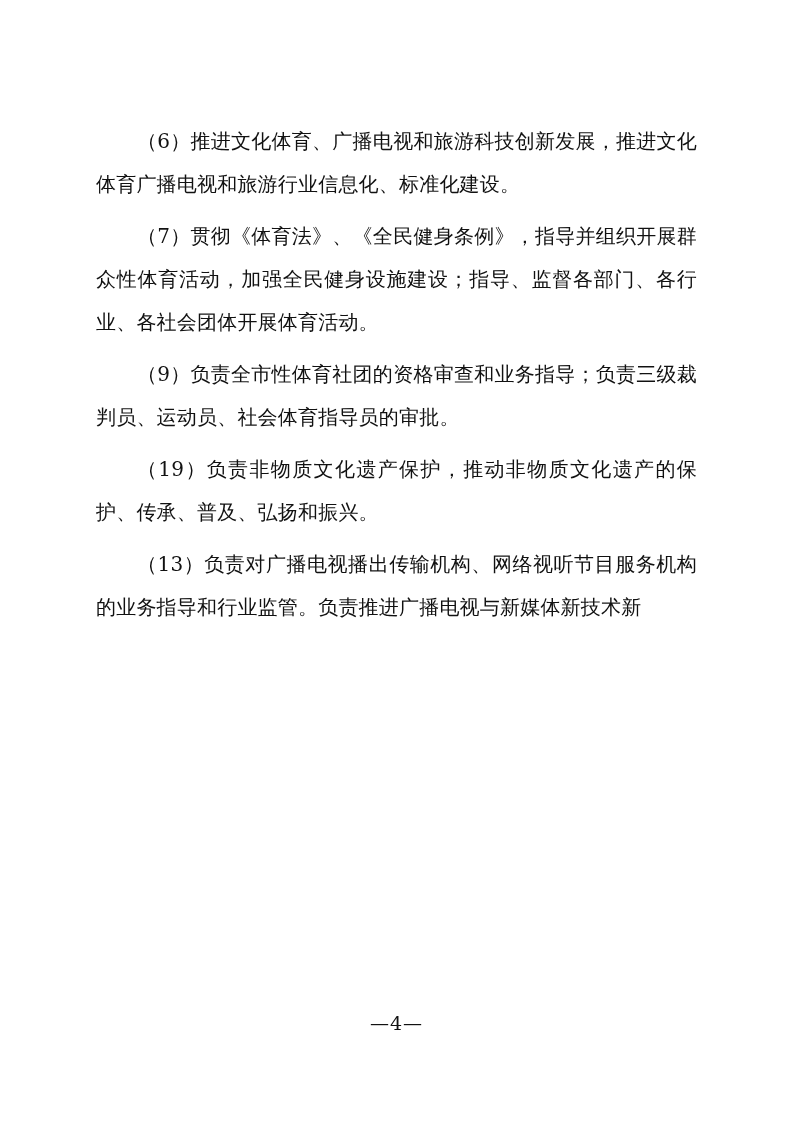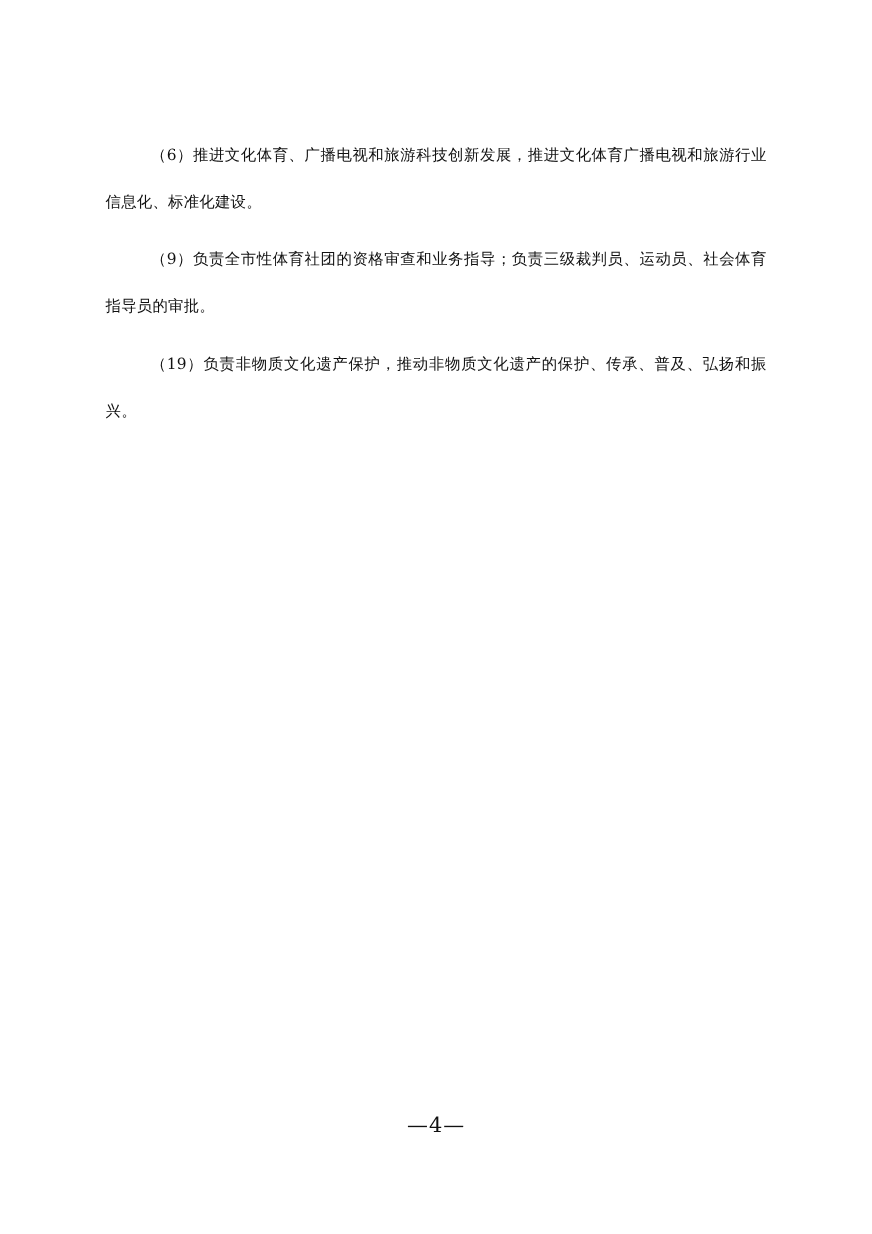--- a/index.html
+++ b/index.html
@@ -18,21 +18,21 @@
   .page {
     position: absolute;
     left: 0;
     top: 0;
     width: 793px;
     height: 1122px;
     box-sizing: border-box;
     padding: 120px 96px 0 96px;
   }
   .body-text {
-    font-size: 14px;
+    font-size: 20px;
     line-height: 43px;
     text-align: justify;
     text-justify: inter-ideograph;
     letter-spacing: 0.2px;
   }
   .para {
     margin: 0 0 9px 0;
     text-indent: 41px;
   }
   .page-number {
@@ -45,17 +45,19 @@
     letter-spacing: 1px;
     color: #111111;
   }
 </style>
 </head>
 <body>
 
 <div class="page">
   <div class="body-text">
     <p class="para">（6）推进文化体育、广播电视和旅游科技创新发展，推进文化体育广播电视和旅游行业信息化、标准化建设。</p>
+    <p class="para">（7）贯彻《体育法》、《全民健身条例》，指导并组织开展群众性体育活动，加强全民健身设施建设；指导、监督各部门、各行业、各社会团体开展体育活动。</p>
     <p class="para">（9）负责全市性体育社团的资格审查和业务指导；负责三级裁判员、运动员、社会体育指导员的审批。</p>
     <p class="para">（19）负责非物质文化遗产保护，推动非物质文化遗产的保护、传承、普及、弘扬和振兴。</p>
+    <p class="para">（13）负责对广播电视播出传输机构、网络视听节目服务机构的业务指导和行业监管。负责推进广播电视与新媒体新技术新</p>
   </div>
   <div class="page-number">—4—</div>
 </div>
 
 </body></html>

